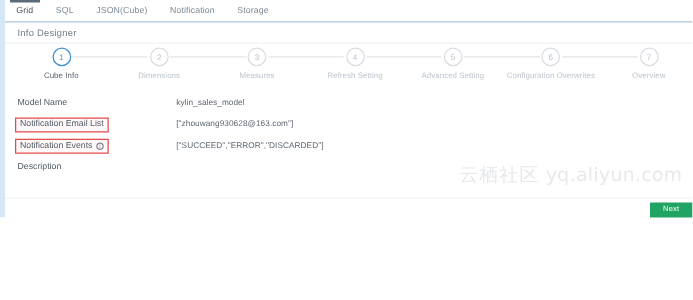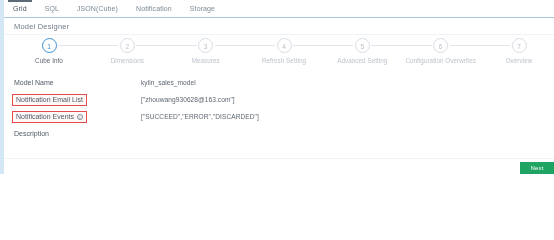--- a/index.html
+++ b/index.html
@@ -247,21 +247,21 @@
 
   <div class="tabbar" id="tabbar">
       <div class="tab active">Grid</div>
       <div class="tab">SQL</div>
       <div class="tab">JSON(Cube)</div>
       <div class="tab">Notification</div>
       <div class="tab">Storage</div>
     </div>
   <div class="tabbar-underline"></div>
 
-  <div class="page-title">Model Designer</div>
+  <div class="page-title">Info Designer</div>
   <div class="title-divider"></div>
 
   <div class="stepper" id="stepper">
       <div class="connector" style="left: 54px; width: 60.3333px;"></div>
       <div class="connector" style="left: 132.333px; width: 60.3333px;"></div>
       <div class="connector" style="left: 210.667px; width: 60.3333px;"></div>
       <div class="connector" style="left: 289px; width: 60.3333px;"></div>
       <div class="connector" style="left: 367.333px; width: 60.3333px;"></div>
       <div class="connector" style="left: 445.667px; width: 60.3333px;"></div>
       <div class="step active" style="left: 45px;">
@@ -317,16 +317,20 @@
       <div class="form-row">
         <div class="form-label">
           <span>Description</span>
         </div>
         <div class="form-value"></div>
       </div>
     </div>
 
   <div class="bottom-divider"></div>
 
+  <div class="watermark">
+    <span class="wm-cn">云栖社区</span>
+    <span>yq.aliyun.com</span>
+  </div>
 
   <div class="corner-badge">Next</div>
 
 </div>
 
 </body></html>

